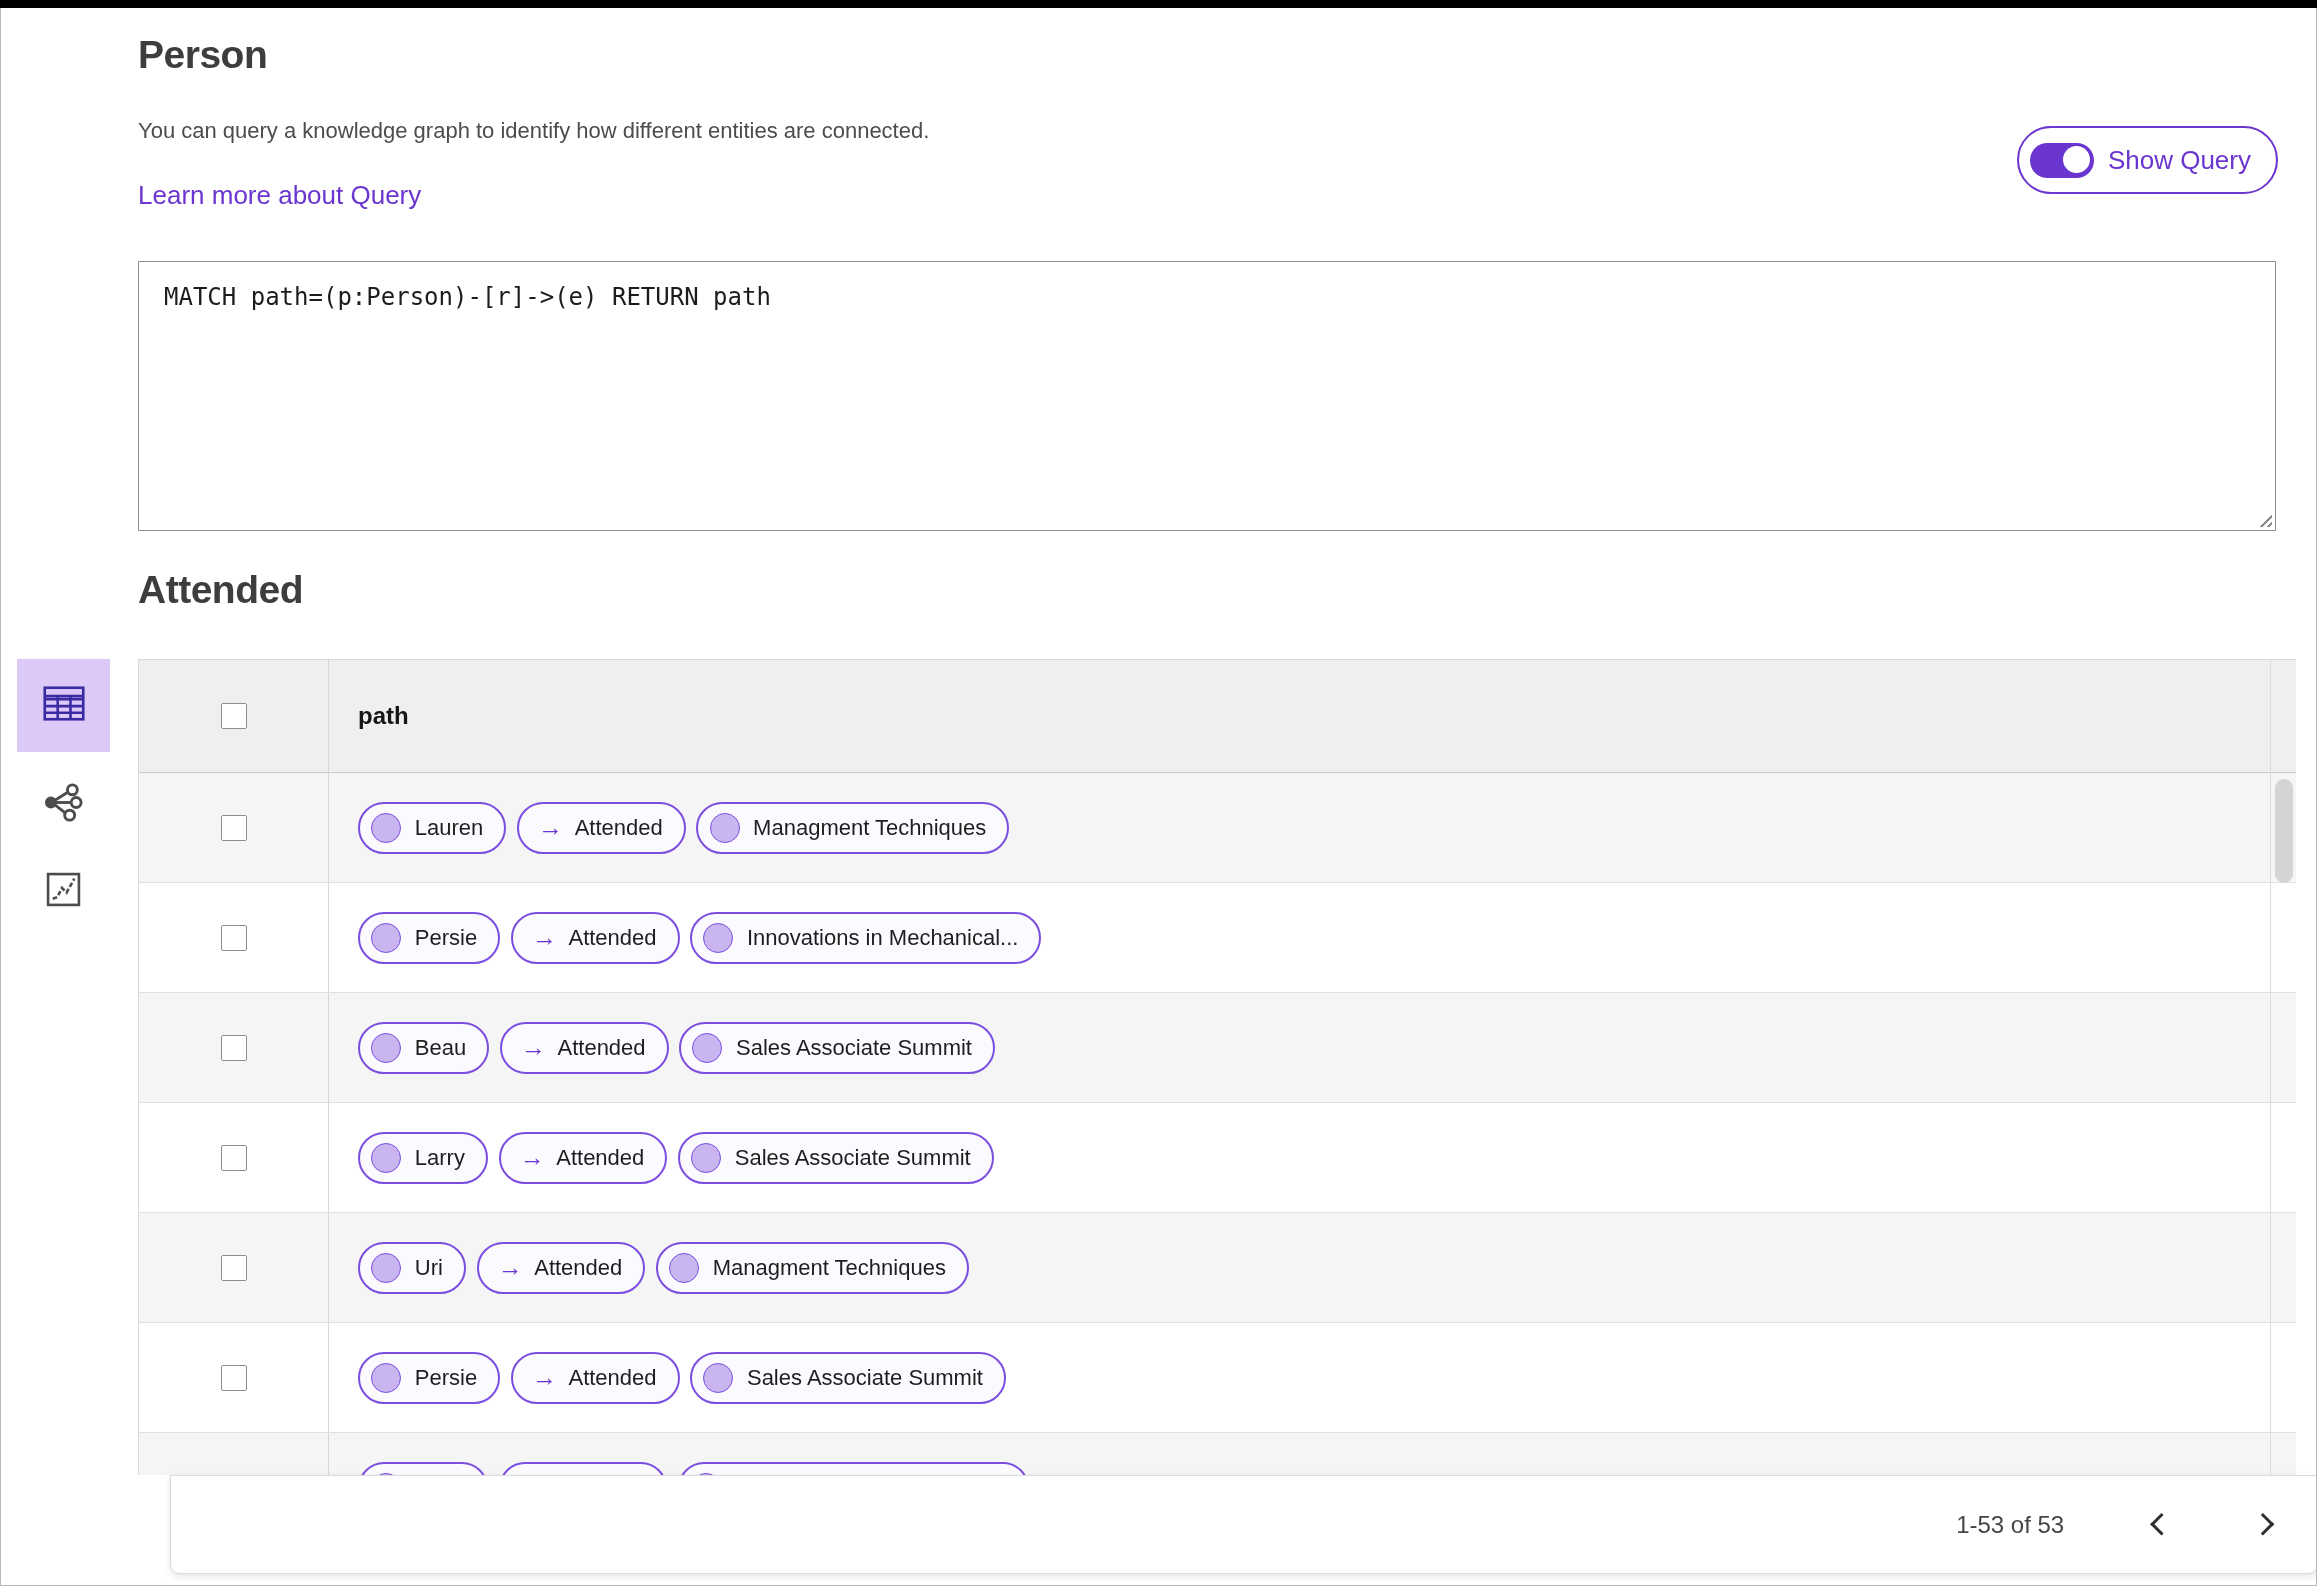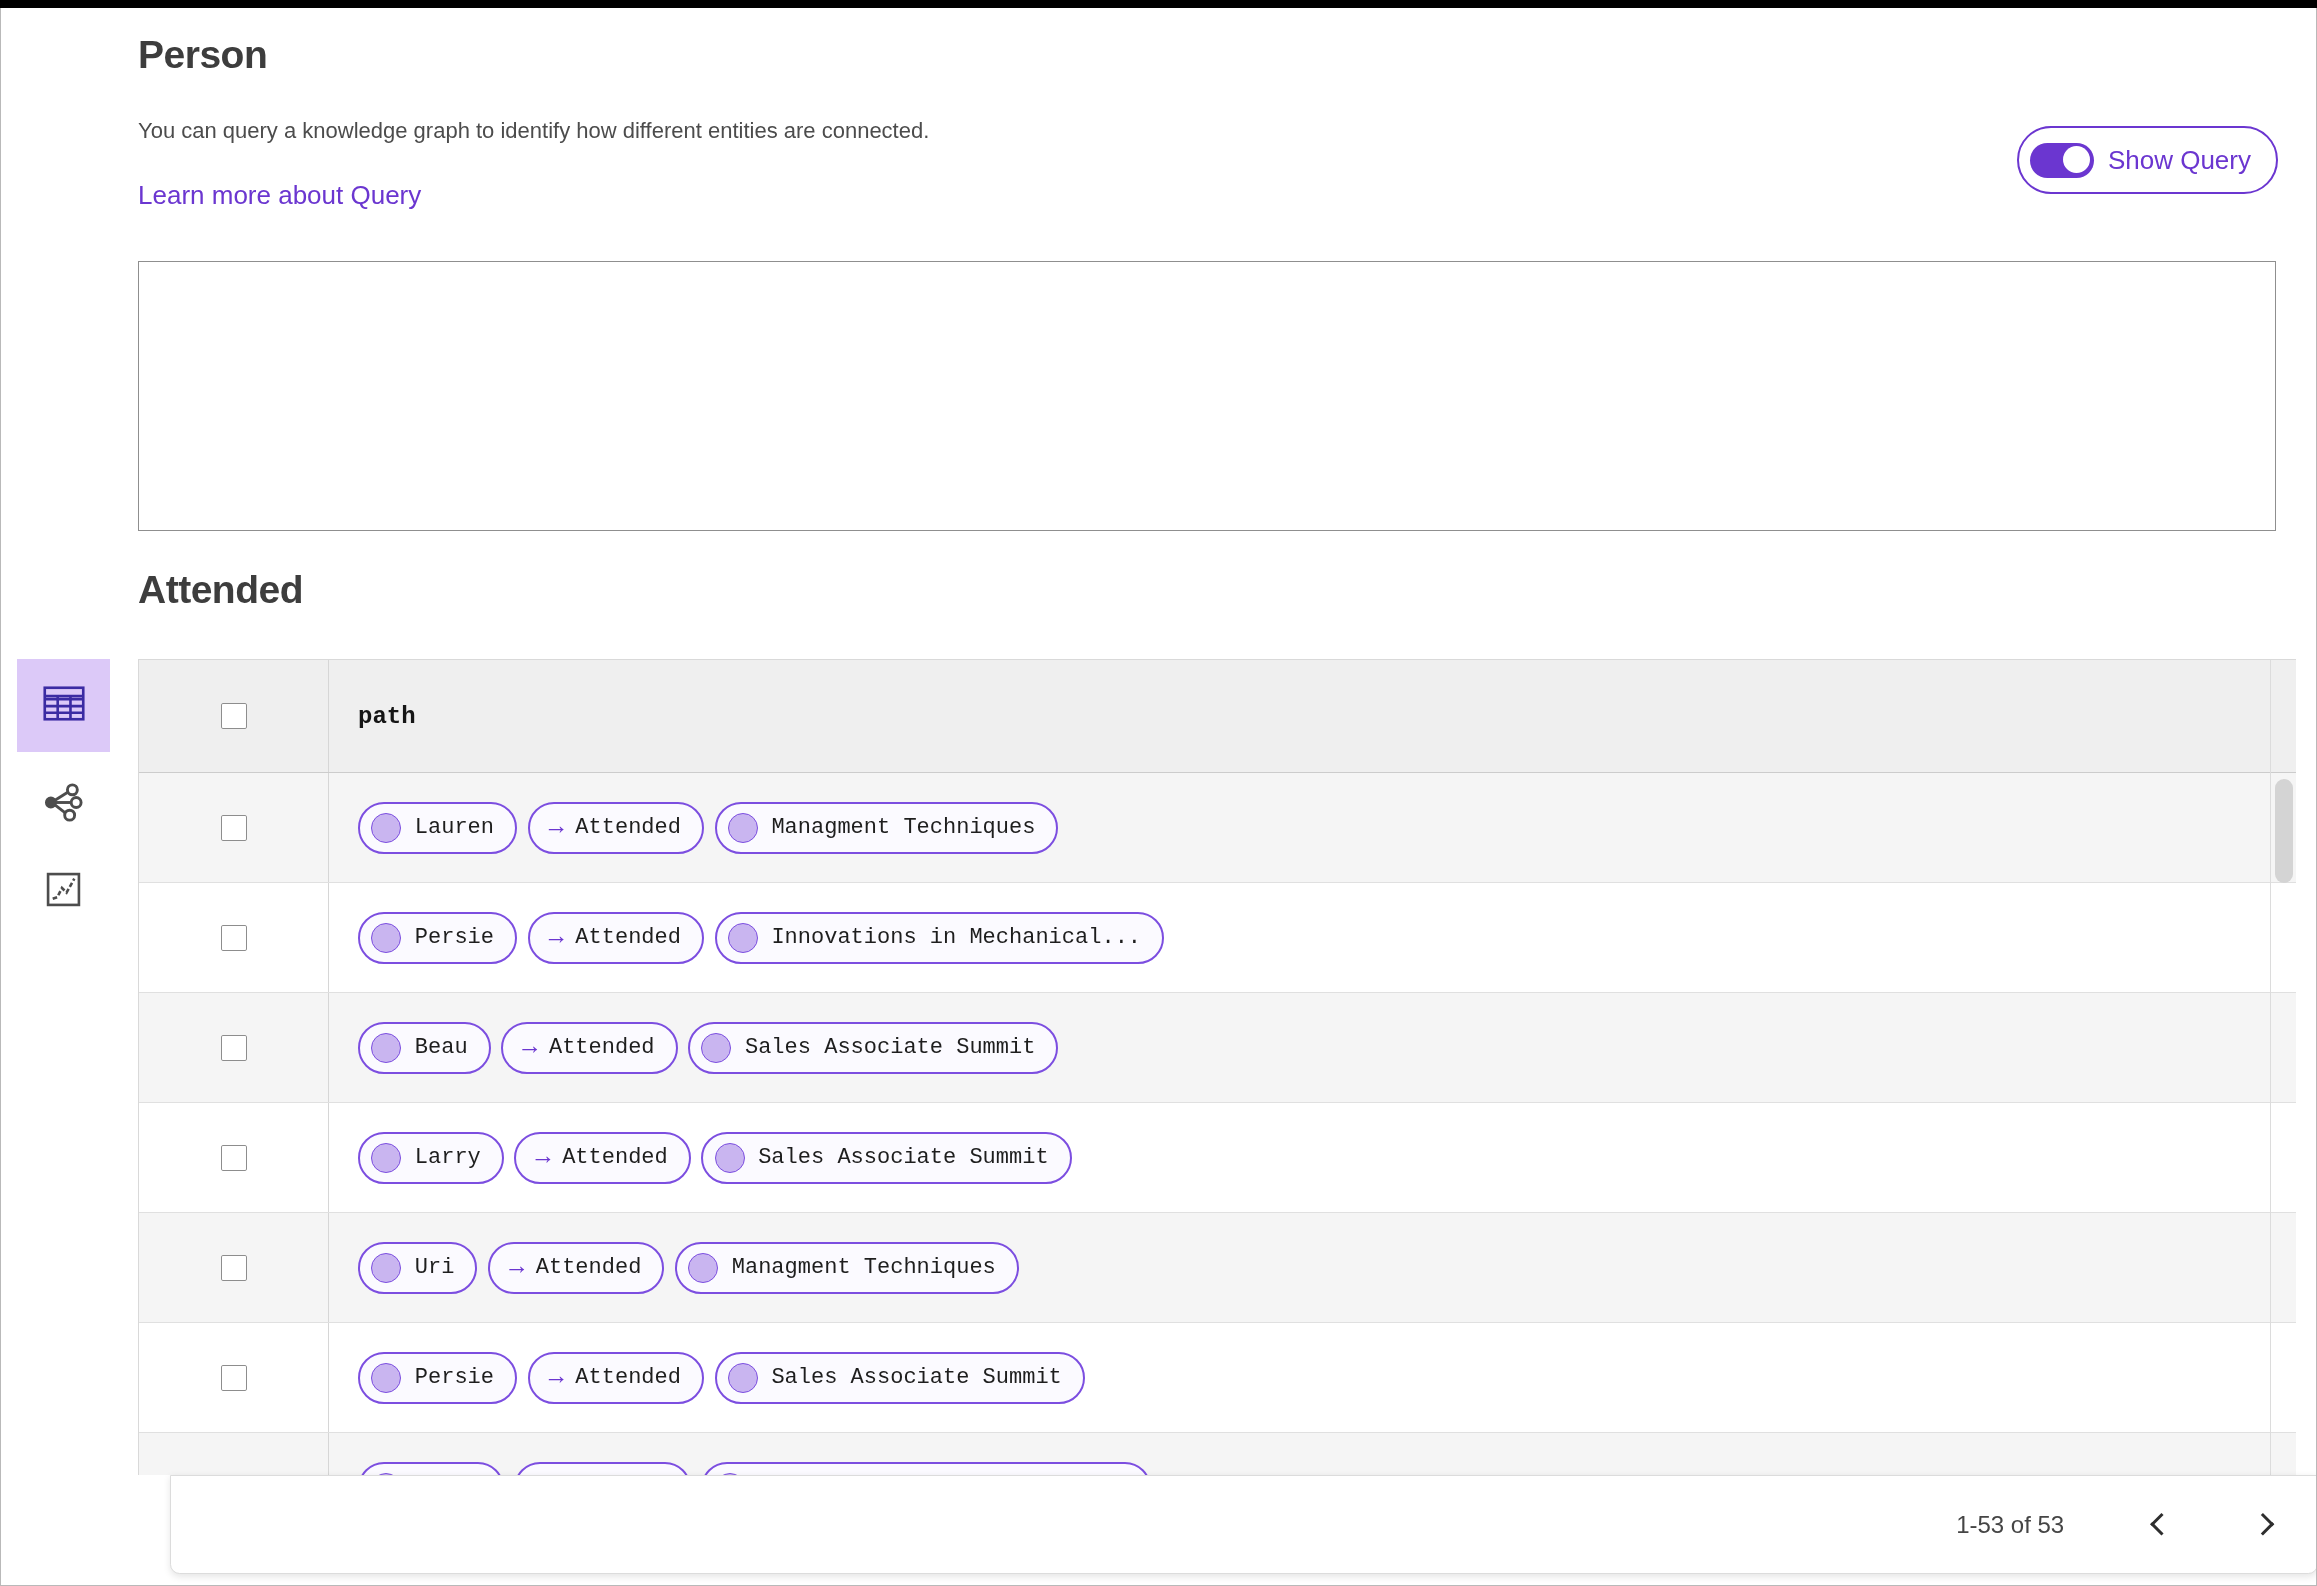--- a/index.html
+++ b/index.html
@@ -65,21 +65,20 @@
   .view-switcher { position:absolute; left:17.4px; top:659px; width:93px; }
   .view-item { width:93px; height:93px; display:flex; align-items:center; justify-content:center; cursor:pointer; }
   .view-item.selected { background:var(--selected-view-bg,#dcc9f8); }
   .view-item + .view-item { margin-top:17.4px; height:70px; }
 
   
   .results-table {
     position:absolute; left:138px; top:659px; width:2158px; height:816px;
     overflow:hidden; border-top:1px solid #d9d9d9; border-left:1px solid #d9d9d9;
     background:#fff;
-    font-family:Liberation Mono, monospace;
   }
   .thead {
     height:113px; background:#efefef; display:flex; align-items:stretch;
     border-bottom:1.9px solid #cccccc;
   }
   .col-check {
     width:190px; flex:0 0 auto; display:flex; align-items:center; justify-content:center;
     border-right:1.9px solid #d6d6d6;
   }
   .col-path { flex:1 1 auto; display:flex; align-items:center; padding-left:29px; min-width:0; }
@@ -129,20 +128,24 @@
 <a class="learn-link">Learn more about Query</a>
 
 <div class="show-query">
   <span class="switch">
       <span class="knob"></span>
     </span>
   <span class="switch-label">Show Query</span>
 </div>
 
 <div class="query-box">
+  <div class="ta-wrap">
+    <textarea spellcheck="false" style="">MATCH path=(p:Person)-[r]-&gt;(e) RETURN path</textarea>
+    <div class="resize-glyph"></div>
+  </div>
 </div>
 
 <h2 class="h-title" id="results-title">Attended</h2>
 
 <div class="view-switcher">
   <div class="view-item selected">
     <span>
       <svg width="42" height="37" viewBox="0 0 24 20" fill="none" stroke="#3b2ba3" stroke-width="1.5">
         <rect x="1" y="1" width="22" height="18"></rect>
         <line x1="1" y1="5.8" x2="23" y2="5.8"></line>

